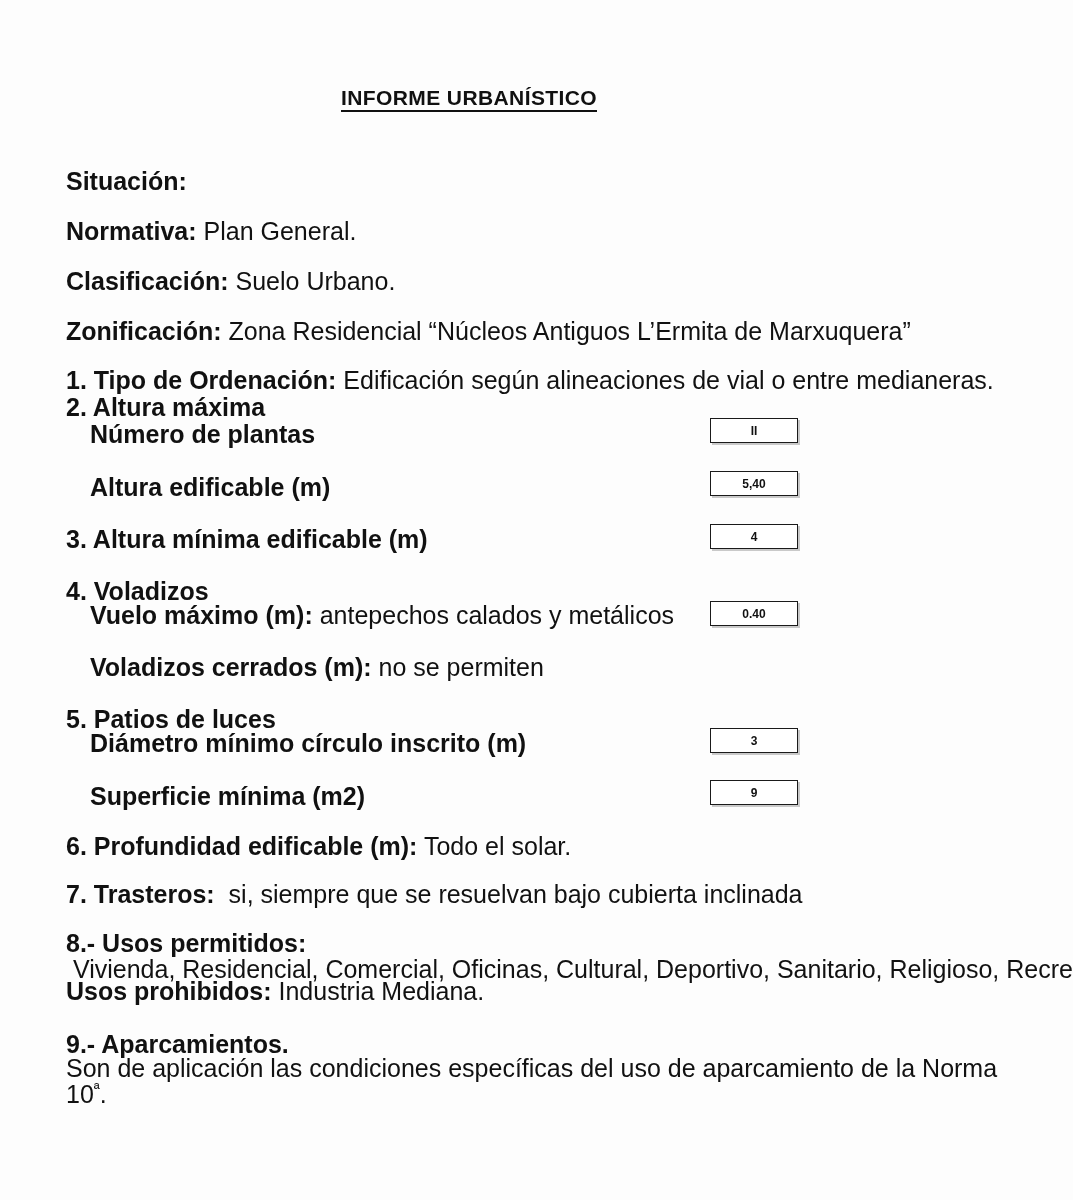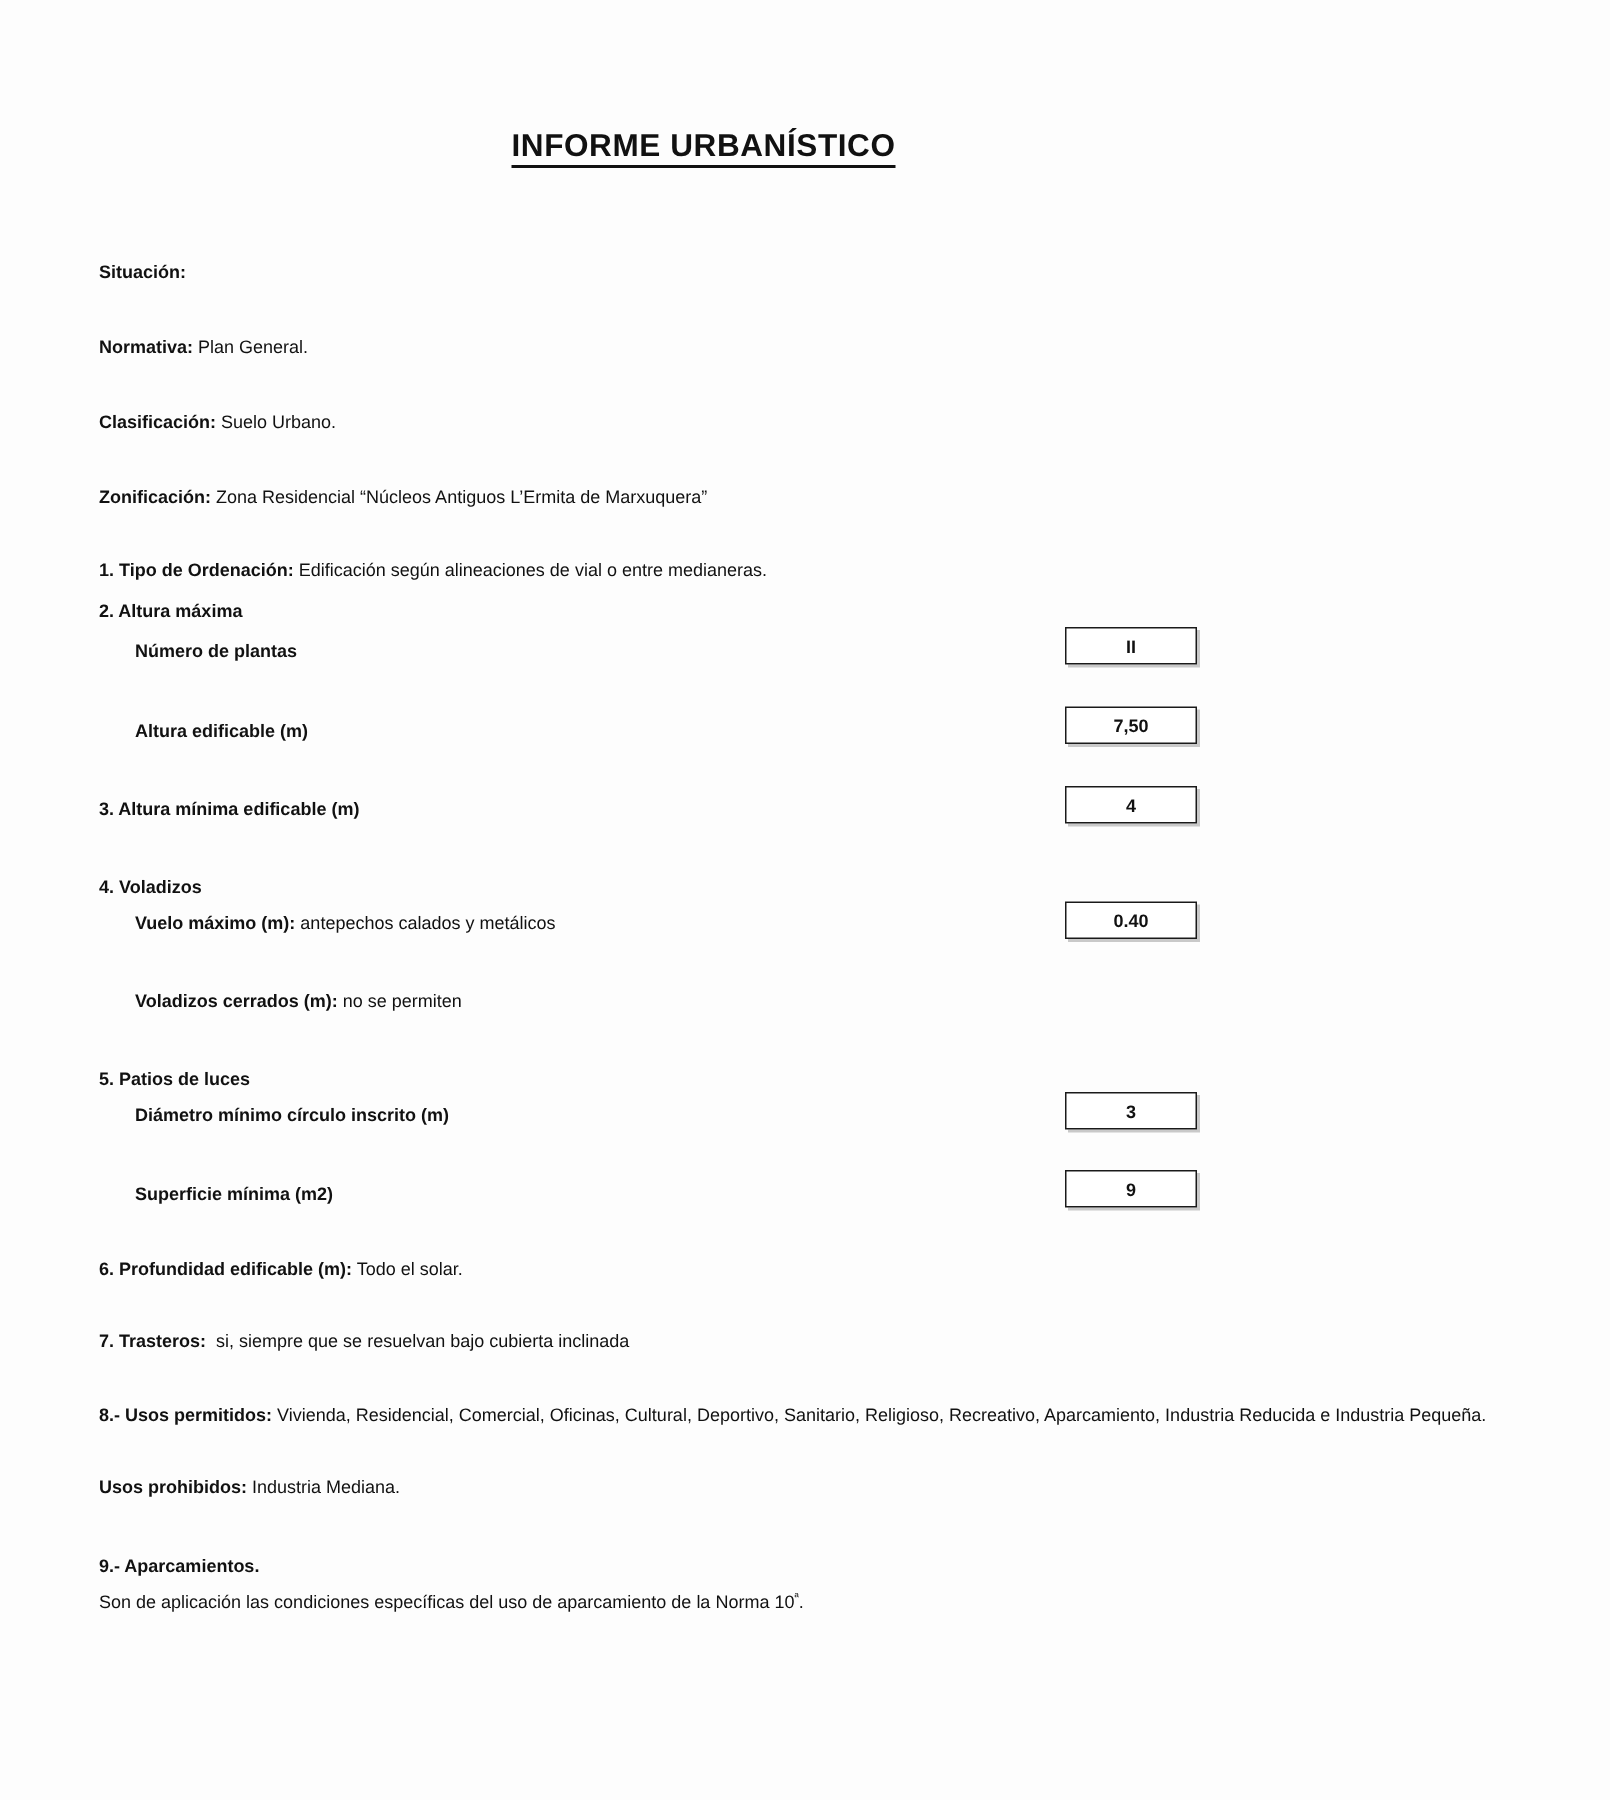--- a/index.html
+++ b/index.html
@@ -34,21 +34,21 @@
     letter-spacing: 0.4px;
   }
   .doc-title span.u {
     border-bottom: 2px solid #111;
     padding-bottom: 1px;
   }
 
   
   .line {
     position: absolute;
-    font-size: 12px;
+    font-size: 25px;
     line-height: 26px;
     white-space: nowrap;
   }
   .line.wrap {
     white-space: normal;
   }
   .lbl {
     font-weight: bold;
   }
   .val {
@@ -142,21 +142,21 @@
     <span class="lbl">2. Altura máxima</span>
   </div>
   <div class="line sub-2a">
     <span class="lbl">Número de plantas</span>
   </div>
   <div class="vbox vbox-plantas">II</div>
 
   <div class="line sub-2b">
     <span class="lbl">Altura edificable (m)</span>
   </div>
-  <div class="vbox vbox-altura-edif">7,50</div>
+  <div class="vbox vbox-altura-edif">5,40</div>
 
   <div class="line item-3">
     <span class="lbl">3. Altura mínima edificable (m)</span>
   </div>
   <div class="vbox vbox-altura-min">4</div>
 
   <div class="line item-4">
     <span class="lbl">4. Voladizos</span>
   </div>
   <div class="line sub-4a">

